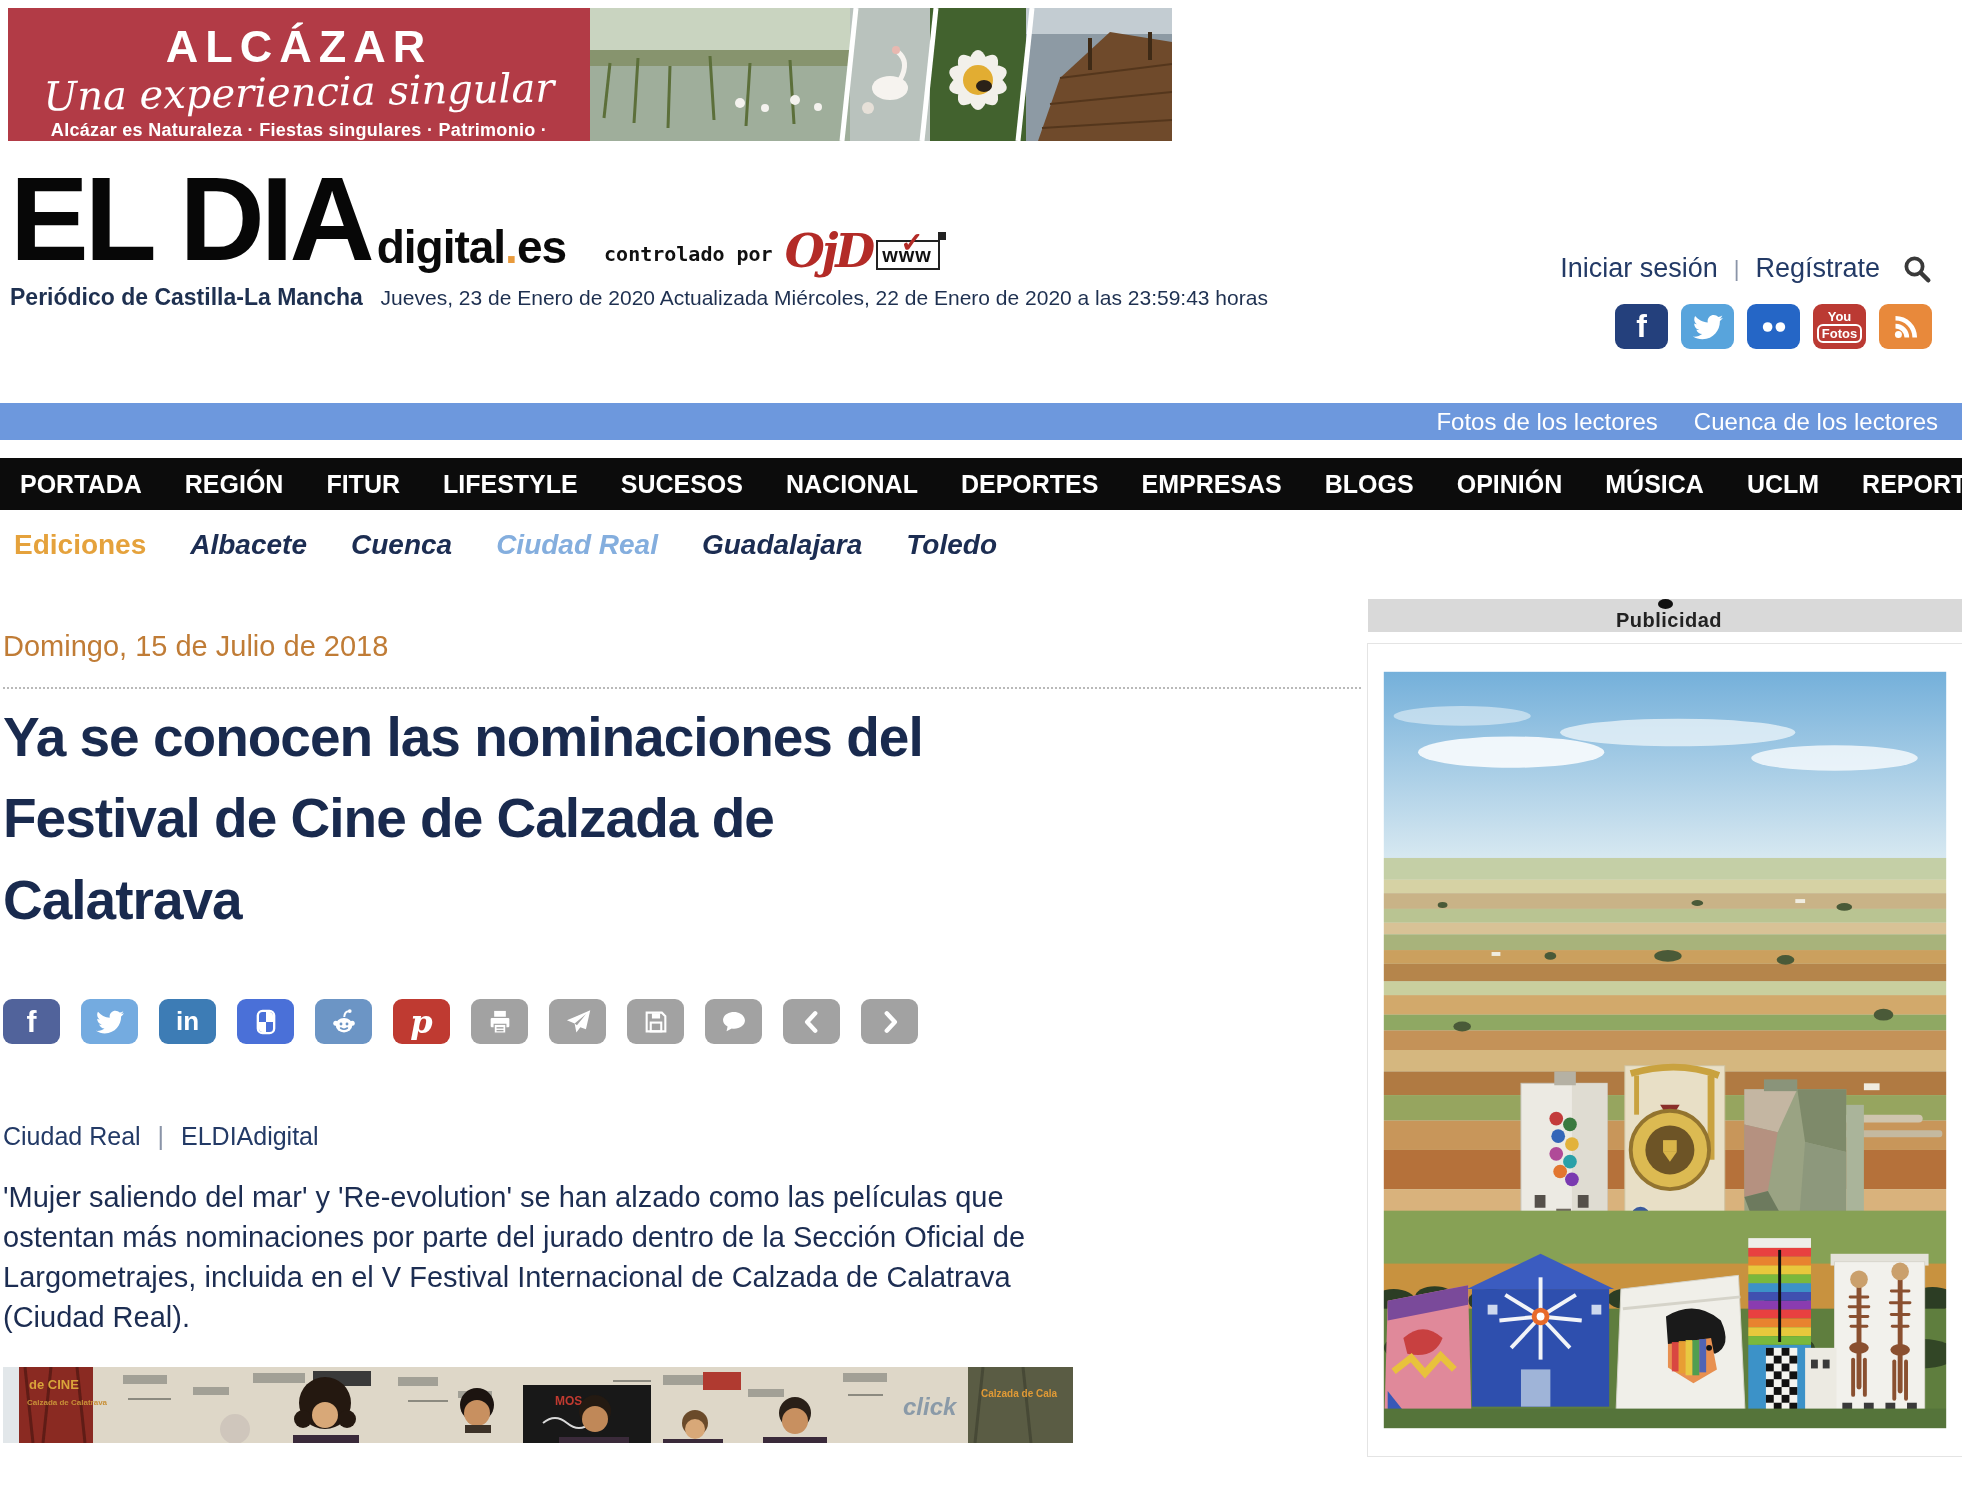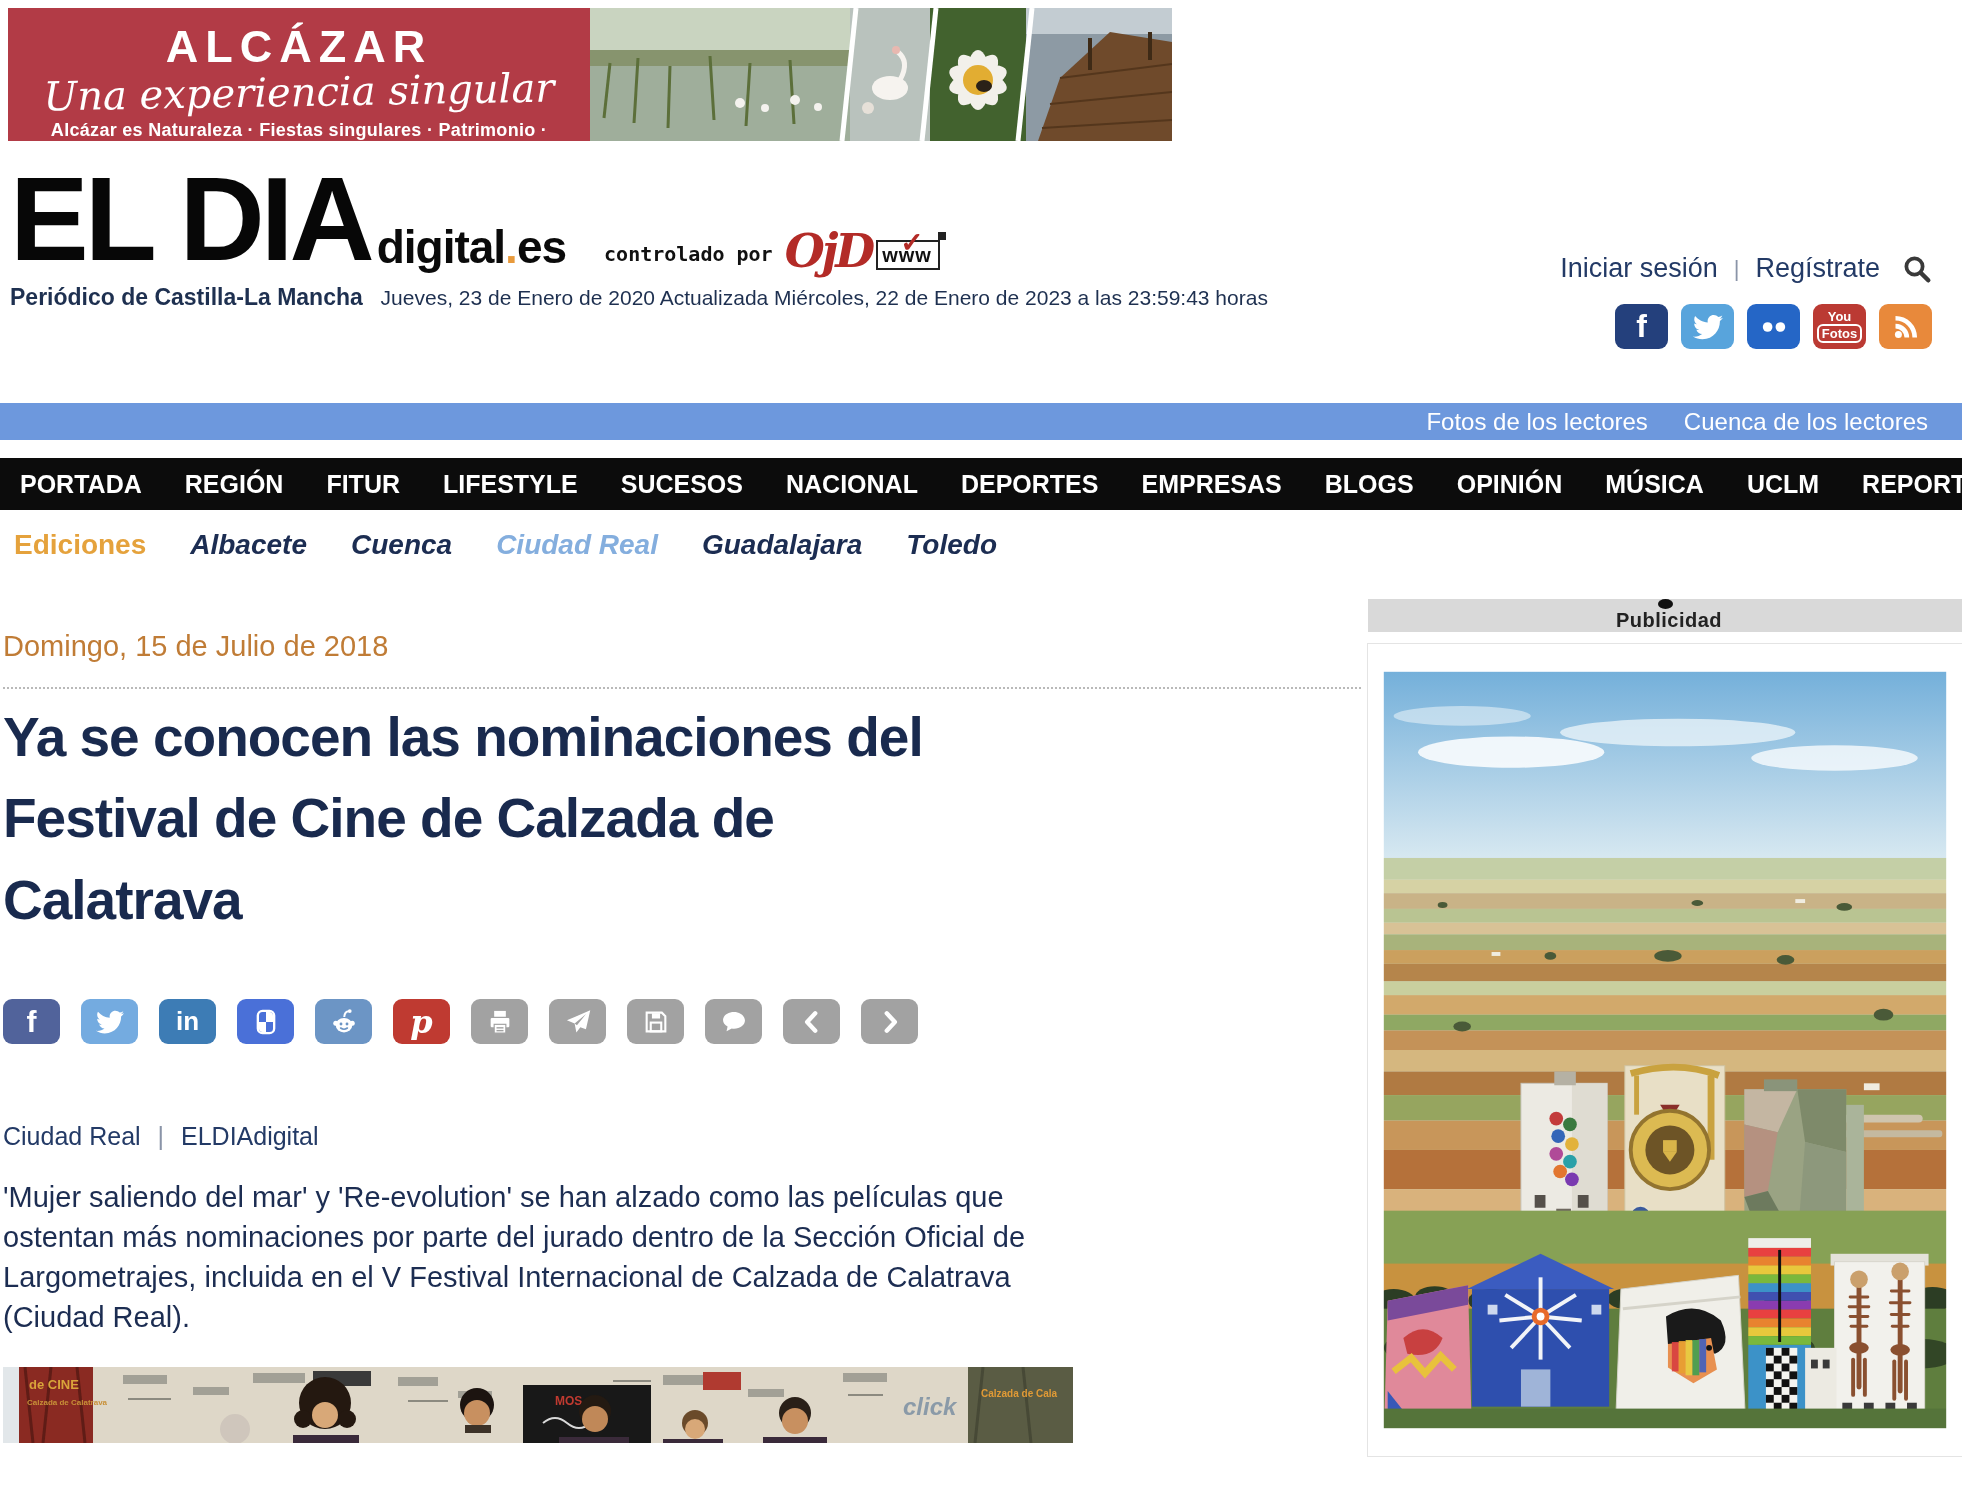--- a/index.html
+++ b/index.html
@@ -54,21 +54,21 @@
   .si-fl { background:#2566c6; }
   .si-yt { background:#bb3a33; flex-direction:column; line-height:1; }
   .si-yt .you { font-size:13px; font-weight:700; }
   .si-yt .tube { font-size:13px; font-weight:700; border:2px solid #fff; border-radius:6px;
                  padding:1px 3px; margin-top:1px; }
   .si-rss { background:#e8893b; }
 
   
   .reader-bar { position:absolute; left:0; top:403px; width:1962px; height:37px; background:#6d98dd;
                 display:flex; align-items:center; justify-content:flex-end; gap:36px;
-                padding-right:34px; }
+                padding-right:24px; }
   .reader-bar a { color:#fff; font-size:24px; cursor:pointer; }
 
   
   .main-nav { position:absolute; left:0; top:458px; width:1962px; height:52px; background:#0c0c0c;
               display:flex; align-items:center; gap:43px; padding-left:20px; }
   .main-nav a { color:#fff; font-size:25px; font-weight:700; letter-spacing:0; cursor:pointer; }
 
   
   .editions { position:absolute; left:0; top:516px; width:1962px; height:58px;
               display:flex; align-items:center; gap:44px; padding-left:14px; }
@@ -186,21 +186,21 @@
       <span class="logo-suffix"><span>digital</span><span class="dot">.</span><span>es</span></span>
       <span class="controlled">controlado por</span>
       <span class="ojd">
         <span class="ojd-mark">OjD</span>
         <span class="www-box"><span>www</span><span class="check">✓</span><span class="sq"></span></span>
       </span>
     </div>
     <div class="tagline-row">
       <b>Periódico de Castilla-La Mancha</b>
       <span>Jueves, 23 de Enero de 2020</span>
-      <span>Actualizada Miércoles, 22 de Enero de 2023 a las 23:59:43 horas</span>
+      <span>Actualizada Miércoles, 22 de Enero de 2020 a las 23:59:43 horas</span>
     </div>
     <div class="header-right">
       <div class="auth-row">
         <a>Iniciar sesión</a>
         <span class="auth-div">|</span>
         <a>Regístrate</a>
         <span class="search-btn">
           <svg width="30" height="30" viewBox="0 0 24 24" fill="none" stroke="#3a3a3a">
             <circle cx="10" cy="10" r="6.5" stroke-width="3"></circle>
             <line x1="15.4" y1="15.4" x2="21" y2="21" stroke-width="3.6" stroke-linecap="round"></line>

